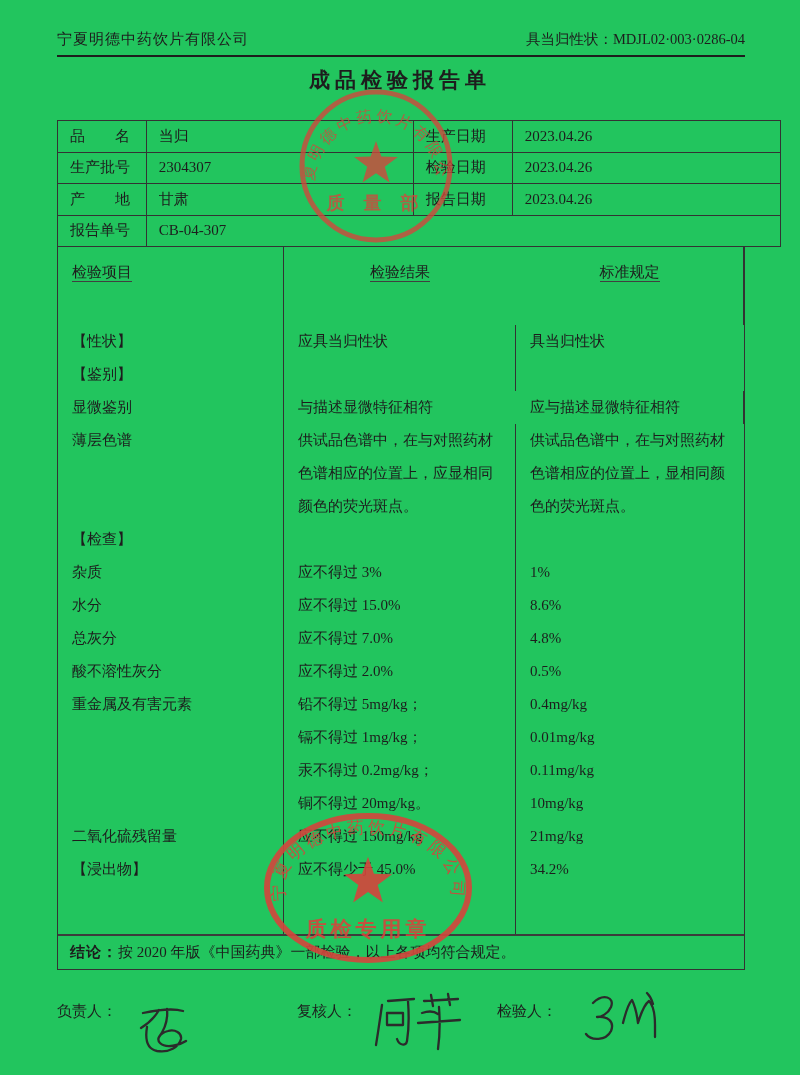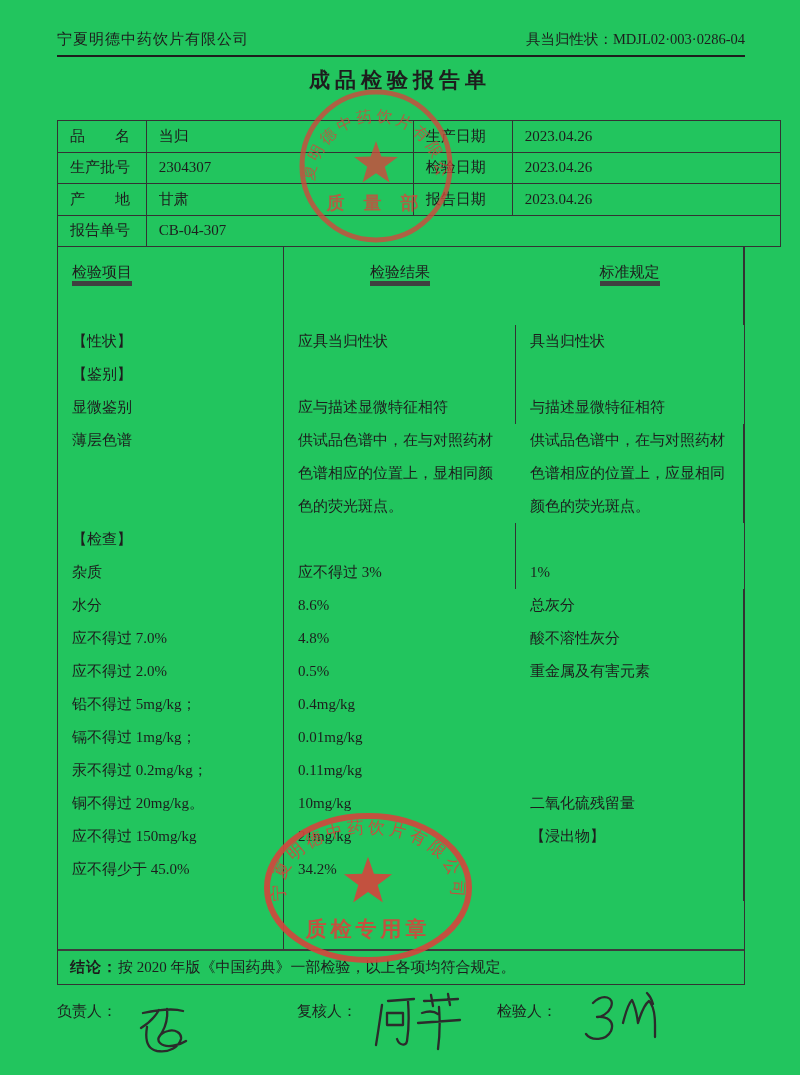--- a/index.html
+++ b/index.html
@@ -40,21 +40,21 @@
   #insp-grid {
     position:absolute; left:57px; top:246px; width:688px;
     display:grid; grid-template-columns:226px 232px 228px;
     border:1px solid #333; border-top:none;
     font-size:15px;
   }
   .cell { padding:0 14px; line-height:33px; }
   .c1, .c2 { border-right:1px solid #333; }
   .hcell { padding-top:10px; padding-bottom:36px; text-align:center; }
   .hcell.c1 { text-align:left; }
-  .hul { border-bottom:5px solid #404040; padding-bottom:1px; }
+  .hul { border-bottom:1px solid #404040; padding-bottom:1px; }
   .spacer { height:48px; }
   .conclusion-row {
     grid-column:1 / -1; border-top:2px solid #3c3c3c;
     padding:5px 12px 6px 12px; line-height:22px;
   }
   .conclusion-row b { letter-spacing:1px; }
   
   .signrow { position:absolute; left:57px; top:1002px; width:688px; height:60px; font-size:15px; }
   .signlab { position:absolute; top:0; white-space:nowrap; }
   .lab-resp { left:0; }
@@ -115,32 +115,33 @@
     <div class="cell hcell c3"><span class="hul">检验结果</span></div>
     <div class="cell hcell c2"><span class="hul">标准规定</span></div>
 
     <div class="cell c1">【性状】</div>
       <div class="cell c2">应具当归性状</div>
       <div class="cell c3">具当归性状</div>
       <div class="cell c1">【鉴别】</div>
       <div class="cell c2"></div>
       <div class="cell c3"></div>
       <div class="cell c1">显微鉴别</div>
+      <div class="cell c3">与描述显微特征相符</div>
       <div class="cell c2">应与描述显微特征相符</div>
-      <div class="cell c3">与描述显微特征相符</div>
       <div class="cell c1">薄层色谱</div>
+      <div class="cell c2">供试品色谱中，在与对照药材色谱相应的位置上，应显相同颜色的荧光斑点。</div>
       <div class="cell c3">供试品色谱中，在与对照药材色谱相应的位置上，显相同颜色的荧光斑点。</div>
-      <div class="cell c2">供试品色谱中，在与对照药材色谱相应的位置上，应显相同颜色的荧光斑点。</div>
       <div class="cell c1">【检查】</div>
       <div class="cell c2"></div>
       <div class="cell c3"></div>
       <div class="cell c1">杂质</div>
       <div class="cell c2">应不得过 3%</div>
       <div class="cell c3">1%</div>
       <div class="cell c1">水分</div>
+      <div class="cell c2">应不得过 15.0%</div>
       <div class="cell c3">8.6%</div>
       <div class="cell c1">总灰分</div>
       <div class="cell c2">应不得过 7.0%</div>
       <div class="cell c3">4.8%</div>
       <div class="cell c1">酸不溶性灰分</div>
       <div class="cell c2">应不得过 2.0%</div>
       <div class="cell c3">0.5%</div>
       <div class="cell c1">重金属及有害元素</div>
       <div class="cell c2">铅不得过 5mg/kg；</div>
       <div class="cell c3">0.4mg/kg</div>

